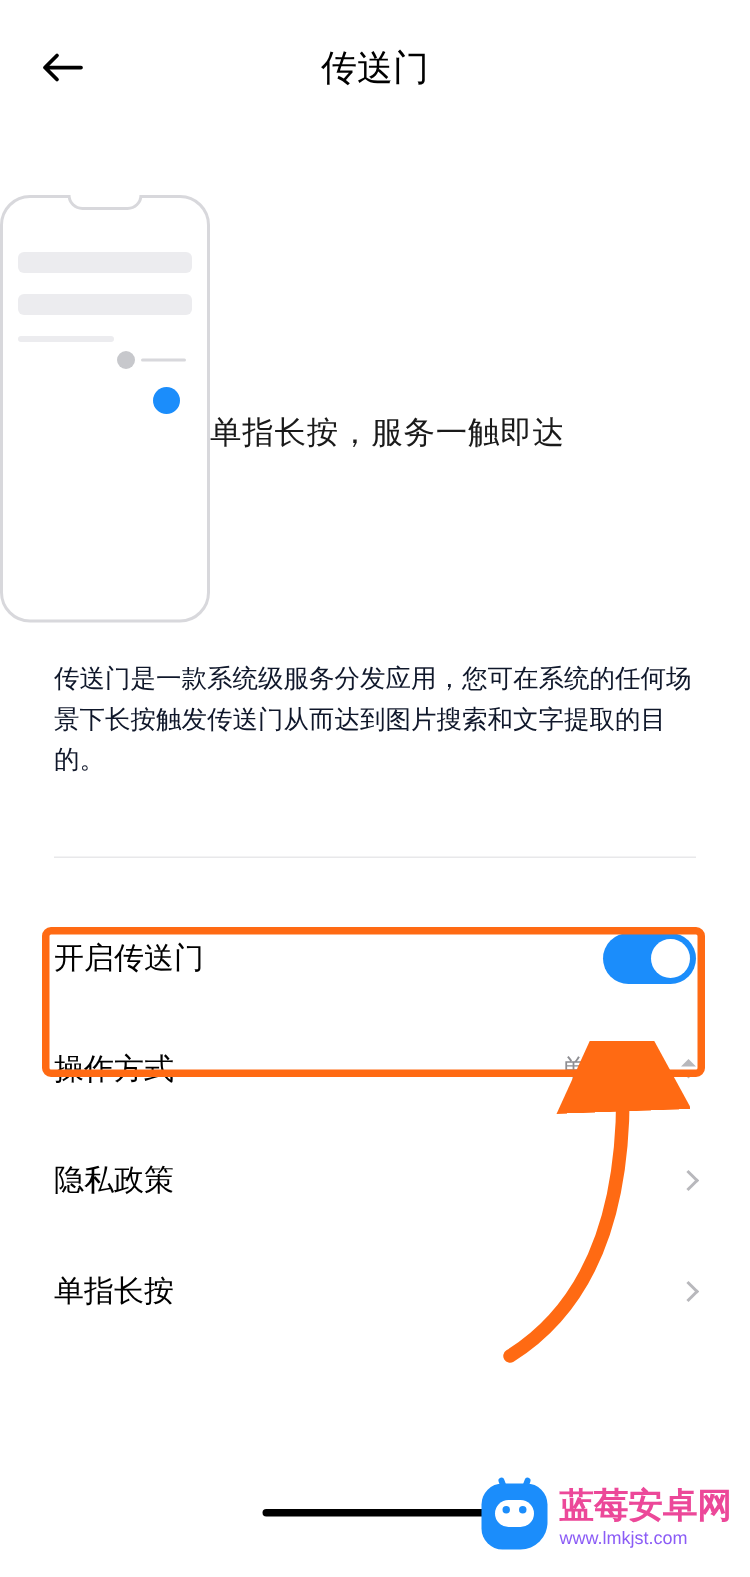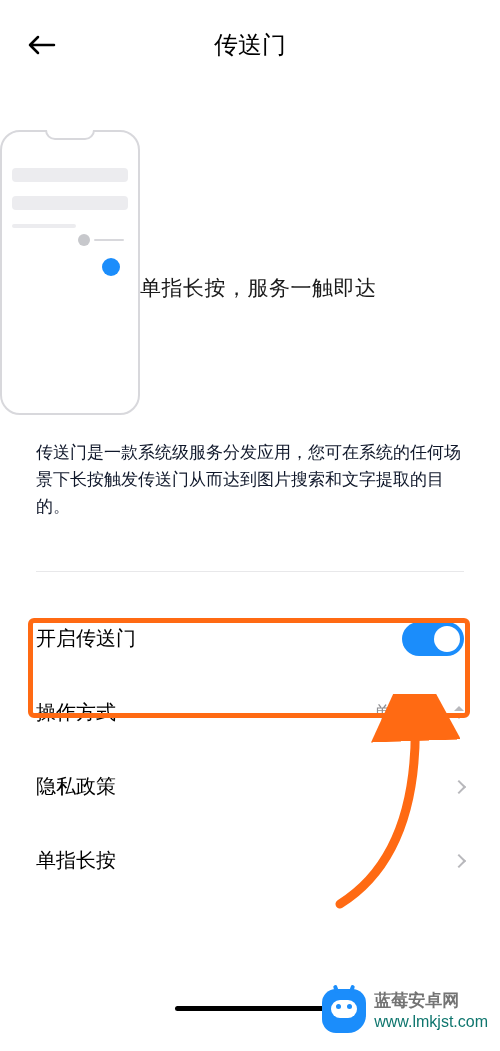--- a/index.html
+++ b/index.html
@@ -235,27 +235,27 @@
       height: 8px;
       background: #1b8dfb;
       border-radius: 2px;
     }
     .wm-text {
       display: flex;
       flex-direction: column;
       line-height: 1.2;
     }
     .wm-text-cn {
-      font-size: 17px;
+      font-size: 23px;
       font-weight: 700;
-      color: #737373;
+      color: #ec4899;
     }
     .wm-text-url {
-      font-size: 16px;
-      color: #0f766e;
+      font-size: 12px;
+      color: #8b5cf6;
     }
     .home-indicator {
       position: absolute;
       bottom: 40px;
       left: 50%;
       transform: translateX(-50%);
       width: 150px;
       height: 5px;
       background: #000;
       border-radius: 3px;

